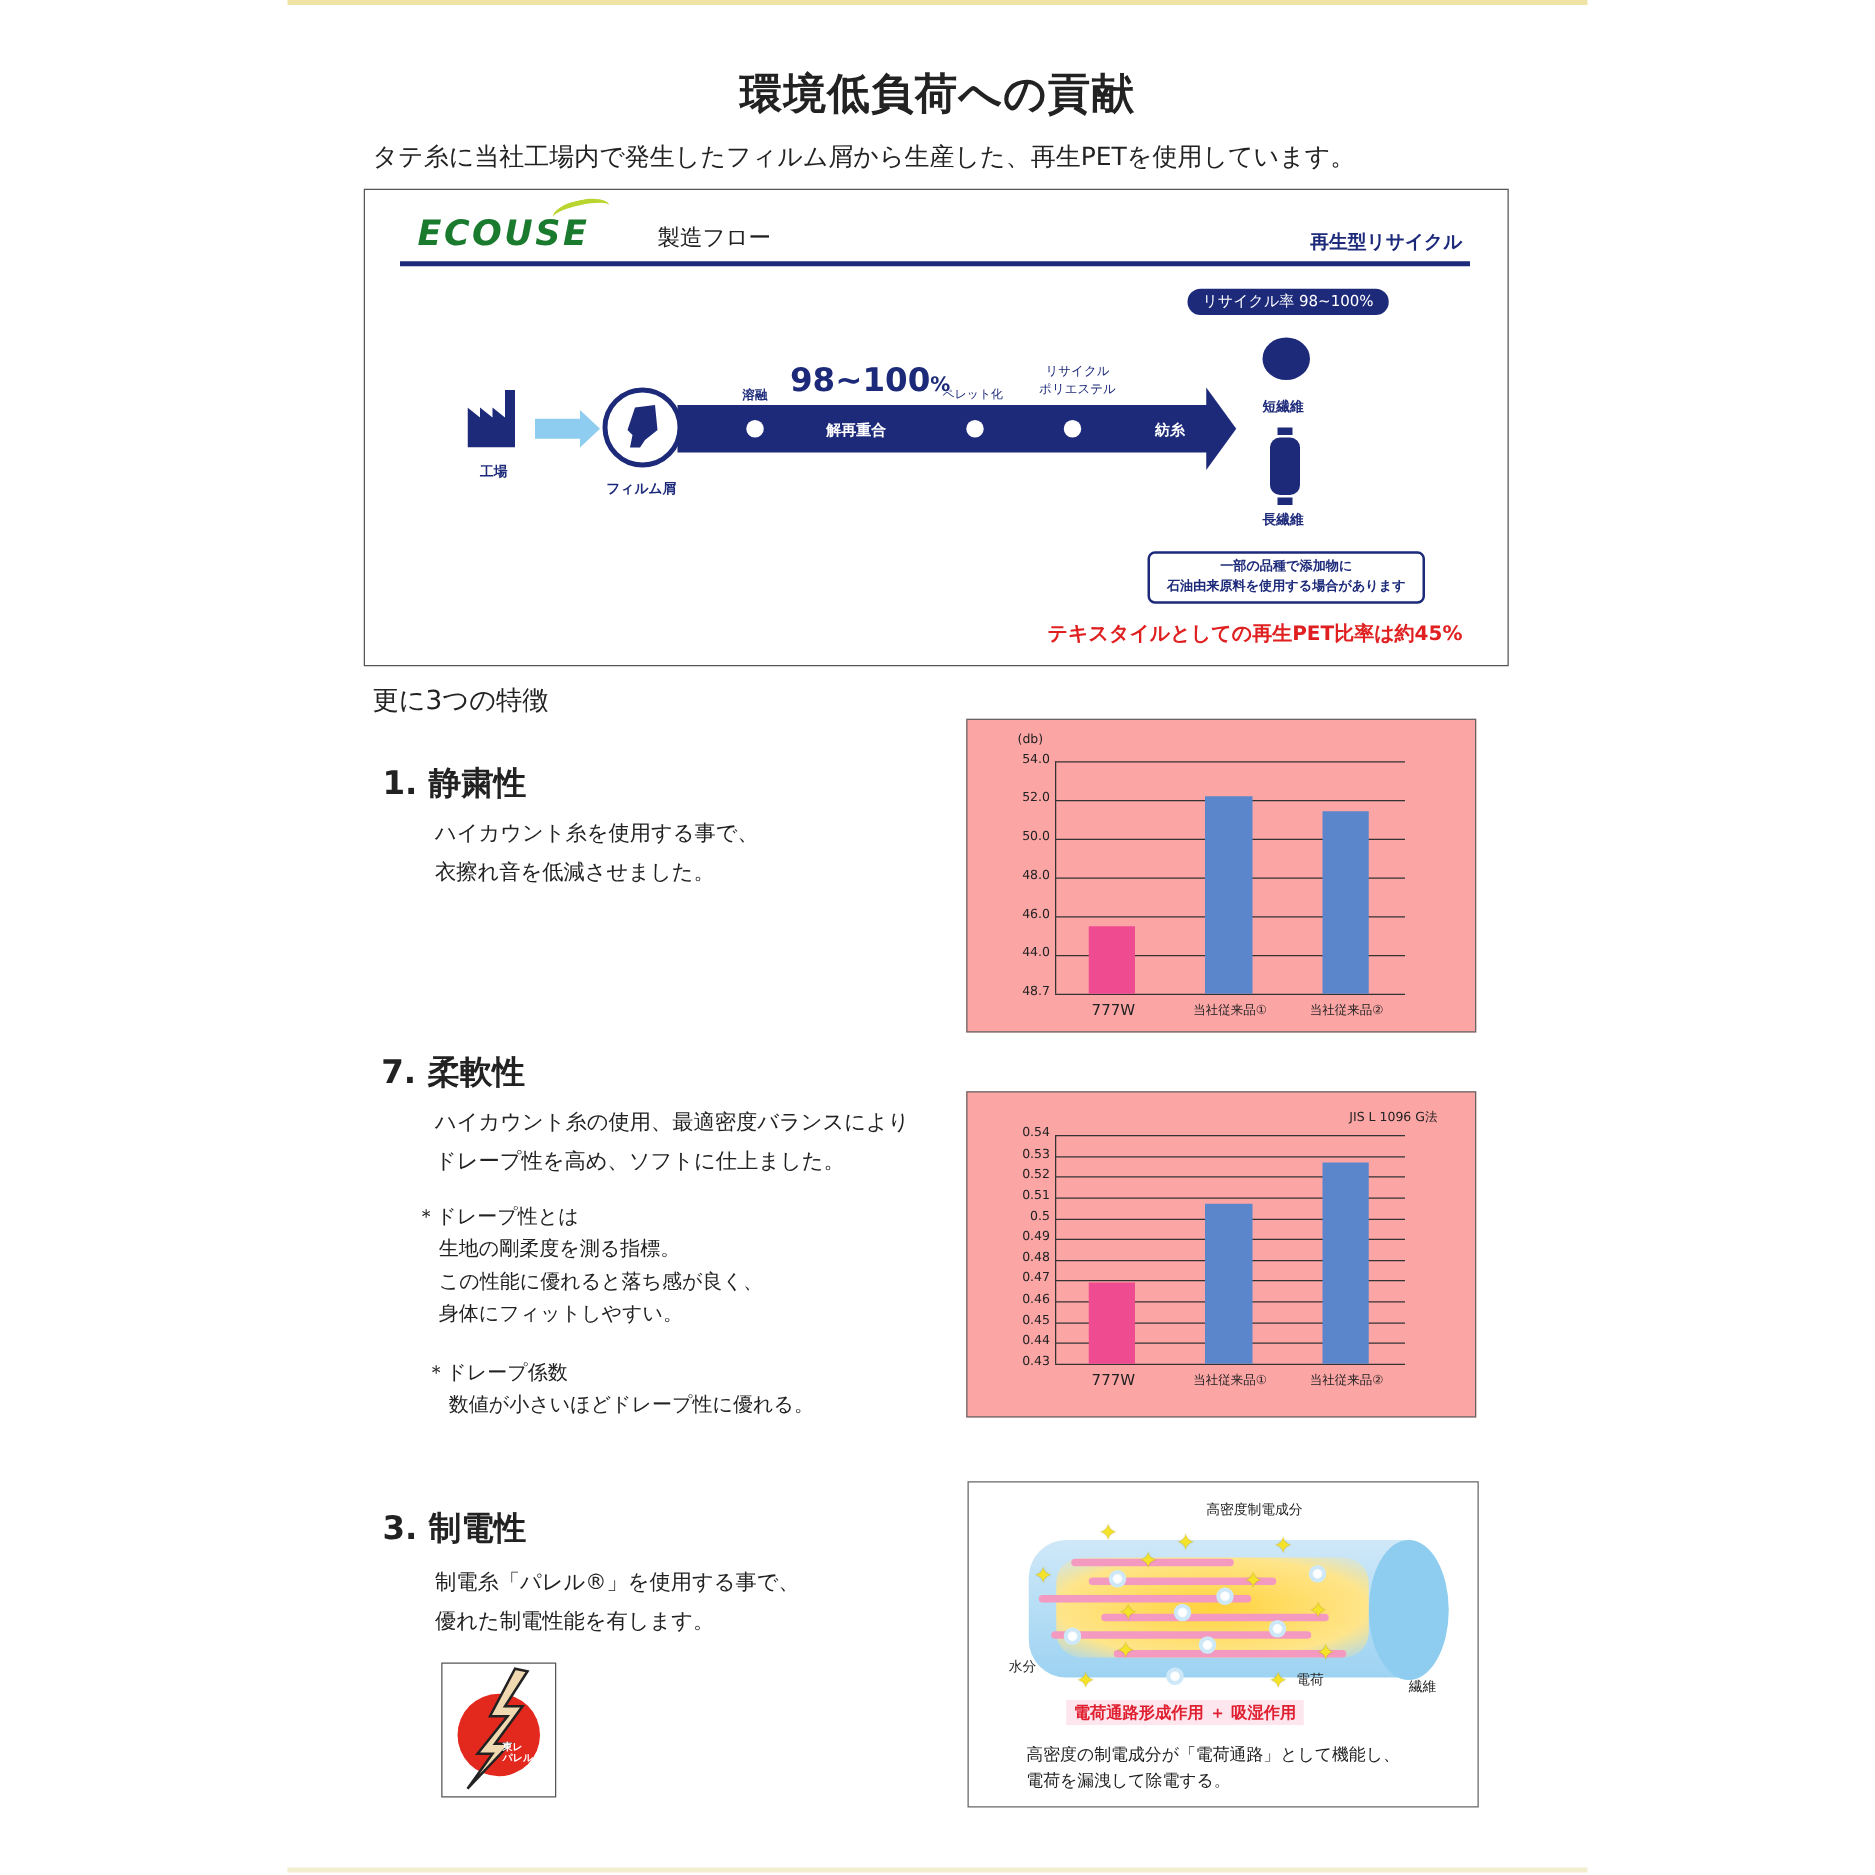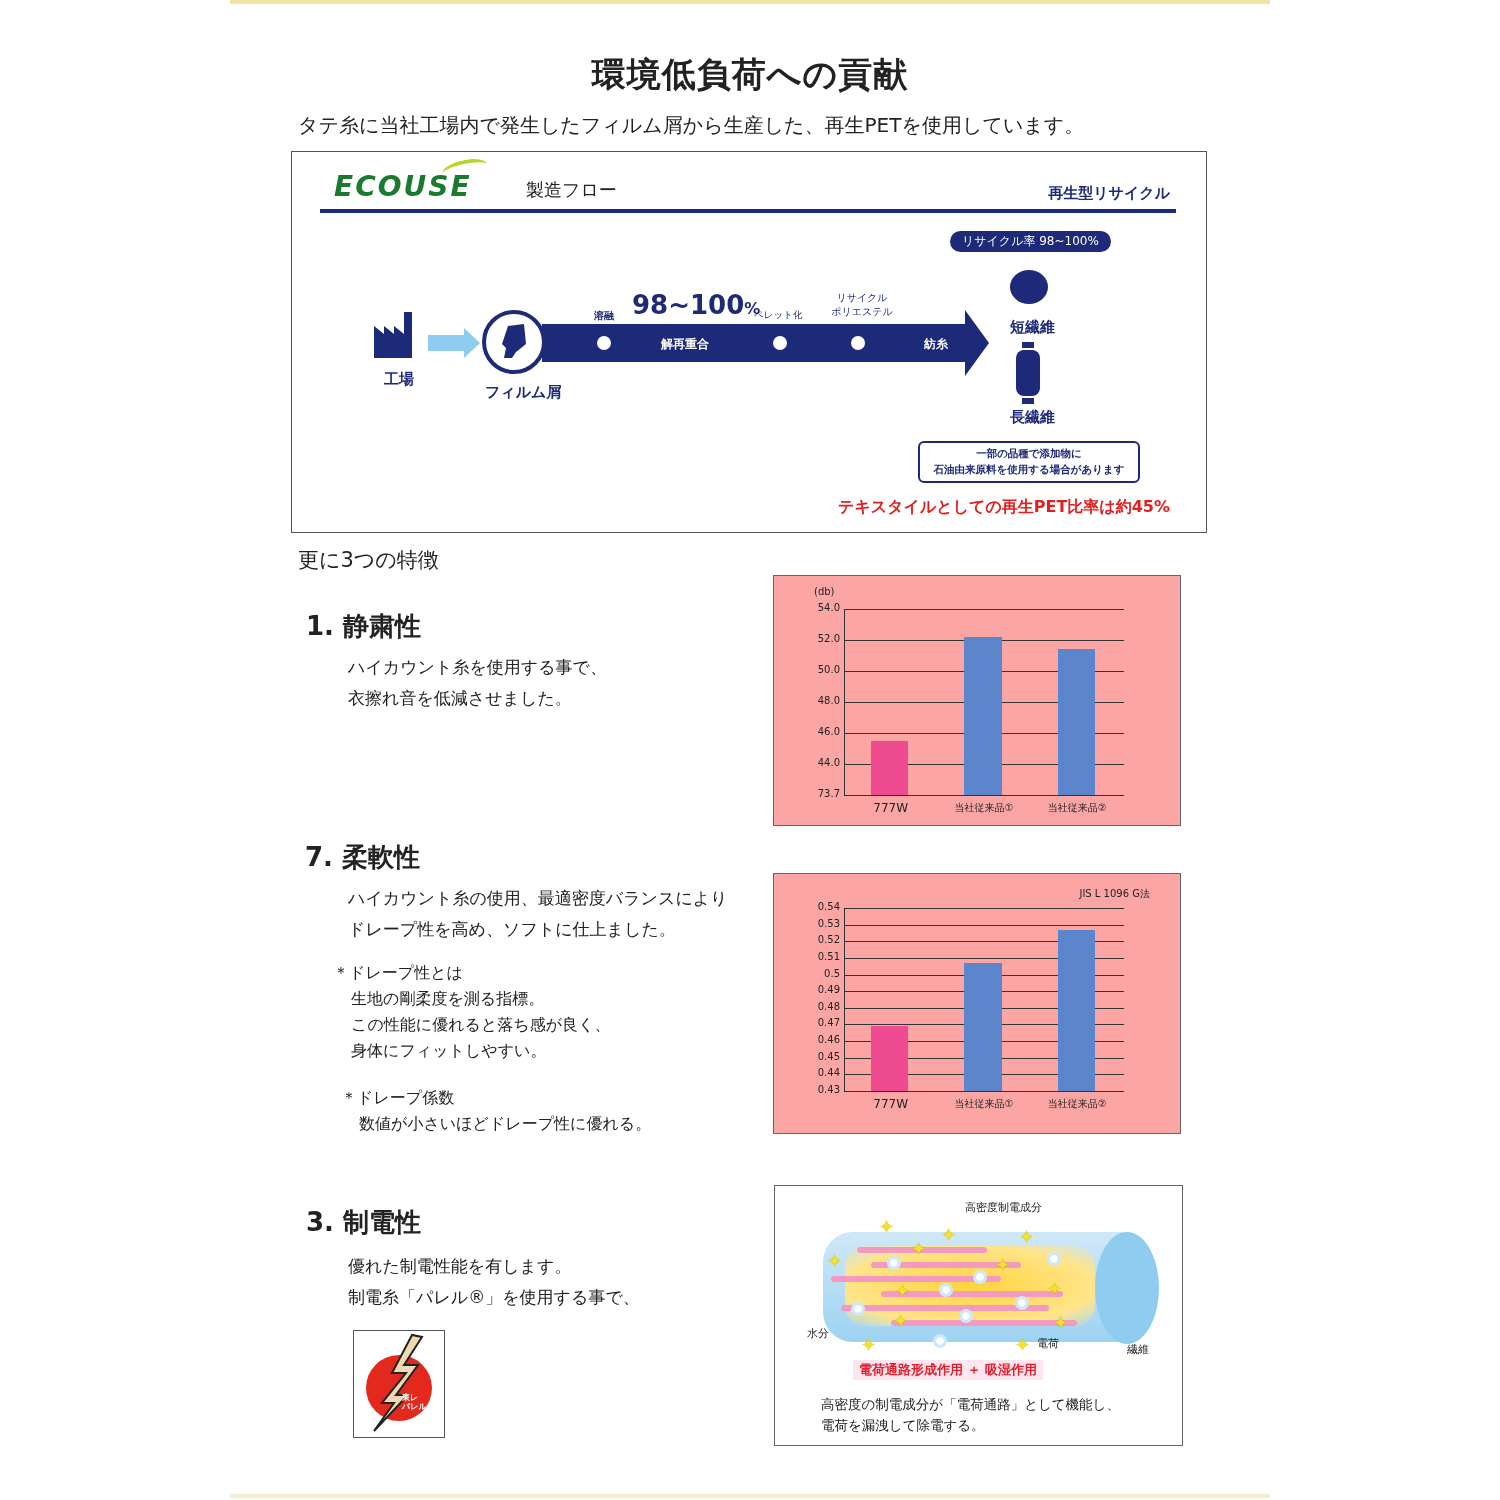--- a/index.html
+++ b/index.html
@@ -14,21 +14,21 @@
   .flowbox { left:291px; top:151px; width:914px; height:380px; border:1.5px solid #555; }
   .logo { left:42px; top:18px; font-family:"DejaVu Sans",sans-serif; font-style:italic; font-weight:bold;
           font-size:28px; color:#1a7a2e; letter-spacing:2px; }
   .logo-swoosh { left:150px; top:8px; width:46px; height:14px; border-top:4px solid #b8d530; border-radius:50% 50% 0 0; transform:rotate(-12deg); }
   .flow-title { left:234px; top:26px; font-size:18px; color:#222; }
   .recycle-type { right:36px; top:32px; font-size:15px; color:#1d2a7a; font-weight:bold; }
   .blueline { left:28px; top:57px; width:856px; height:4px; background:#1d2a7a; }
   .rate-pill { left:658px; top:79px; padding:2px 12px; background:#1d2a7a; color:#fff; font-size:12px; border-radius:12px; }
 
   .factory { left:82px; top:160px; }
-  .lbl-small { font-size:15px; color:#1d2a7a; font-weight:bold; }
+  .lbl-small { font-size:11px; color:#1d2a7a; font-weight:bold; }
   .lightarrow { left:136px; top:183px; width:38px; height:16px; background:#8ecdf0; }
   .lightarrow-head { left:172px; top:176px; width:0; height:0; border-top:15px solid transparent; border-bottom:15px solid transparent; border-left:16px solid #8ecdf0; }
   .film-circle { left:190px; top:158px; width:56px; height:56px; border:4px solid #1d2a7a; border-radius:50%; background:#fff; }
   .mainarrow { left:250px; top:172px; width:425px; height:38px; background:#1d2a7a; }
   .mainarrow-head { left:673px; top:158px; width:0; height:0; border-top:33px solid transparent; border-bottom:33px solid transparent; border-left:24px solid #1d2a7a; }
   .dot { width:14px; height:14px; border-radius:50%; background:#fff; }
   .arrow-text { color:#fff; font-size:12px; font-weight:bold; }
   .pct { left:340px; top:138px; font-size:26px; font-weight:bold; color:#1d2a7a; }
   .pct small { font-size:16px; }
 
@@ -151,22 +151,22 @@
   <div style="padding-left:18px;">この性能に優れると落ち感が良く、</div>
   <div style="padding-left:18px;">身体にフィットしやすい。</div>
 </div>
 <div class="abs feat-text" style="left:341px;top:1085px;font-size:16px;line-height:26px;">
   <div>＊ドレープ係数</div>
   <div style="padding-left:18px;">数値が小さいほどドレープ性に優れる。</div>
 </div>
 
 <div class="abs feat-title" style="left:306px;top:1205px;">3. 制電性</div>
 <div class="abs feat-text" style="left:348px;top:1251px;">
+  <div>制電糸「パレル®」を使用する事で、</div>
   <div>優れた制電性能を有します。</div>
-  <div>制電糸「パレル®」を使用する事で、</div>
 </div>
 
 <div class="abs parel">
   <div class="parel-circle"></div>
   <svg style="position:absolute;left:14px;top:2px;" width="60" height="100" viewBox="0 0 60 100">
     <polygon points="44,2 24,40 38,40 14,70 26,70 6,98 40,62 28,62 50,32 36,32 54,4" fill="#f0d8b0" stroke="#222" stroke-width="2"></polygon>
   </svg>
   <div class="parel-text">
     <div>東レ</div>
     <div>パレル</div>
@@ -182,21 +182,21 @@
       <div class="ytick" style="left: 26px; top: 57px;">52.0</div>
       <div class="gridline" style="left: 70px; width: 280px; top: 95px;"></div>
       <div class="ytick" style="left: 26px; top: 88px;">50.0</div>
       <div class="gridline" style="left: 70px; width: 280px; top: 126px;"></div>
       <div class="ytick" style="left: 26px; top: 119px;">48.0</div>
       <div class="gridline" style="left: 70px; width: 280px; top: 157px;"></div>
       <div class="ytick" style="left: 26px; top: 150px;">46.0</div>
       <div class="gridline" style="left: 70px; width: 280px; top: 188px;"></div>
       <div class="ytick" style="left: 26px; top: 181px;">44.0</div>
       <div class="gridline" style="left: 70px; width: 280px; top: 219px;"></div>
-      <div class="ytick" style="left: 26px; top: 212px;">73.7</div>
+      <div class="ytick" style="left: 26px; top: 212px;">48.7</div>
       <div style="position: absolute; left: 70px; top: 33px; width: 1px; height: 186px; background: rgb(51, 51, 51);"></div>
       <div class="bar" style="left: 97.0667px; width: 37.3333px; top: 164.75px; height: 54.25px; background: rgb(239, 75, 145);"></div>
       <div class="xlabel big" style="left: 66.6667px; top: 225px;">777W</div>
       <div class="bar" style="left: 190.4px; width: 37.3333px; top: 60.9px; height: 158.1px; background: rgb(91, 134, 204);"></div>
       <div class="xlabel" style="left: 160px; top: 225px;">当社従来品①</div>
       <div class="bar" style="left: 283.733px; width: 37.3333px; top: 73.3px; height: 145.7px; background: rgb(91, 134, 204);"></div>
       <div class="xlabel" style="left: 253.333px; top: 225px;">当社従来品②</div>
     </div>
 </div>
 

